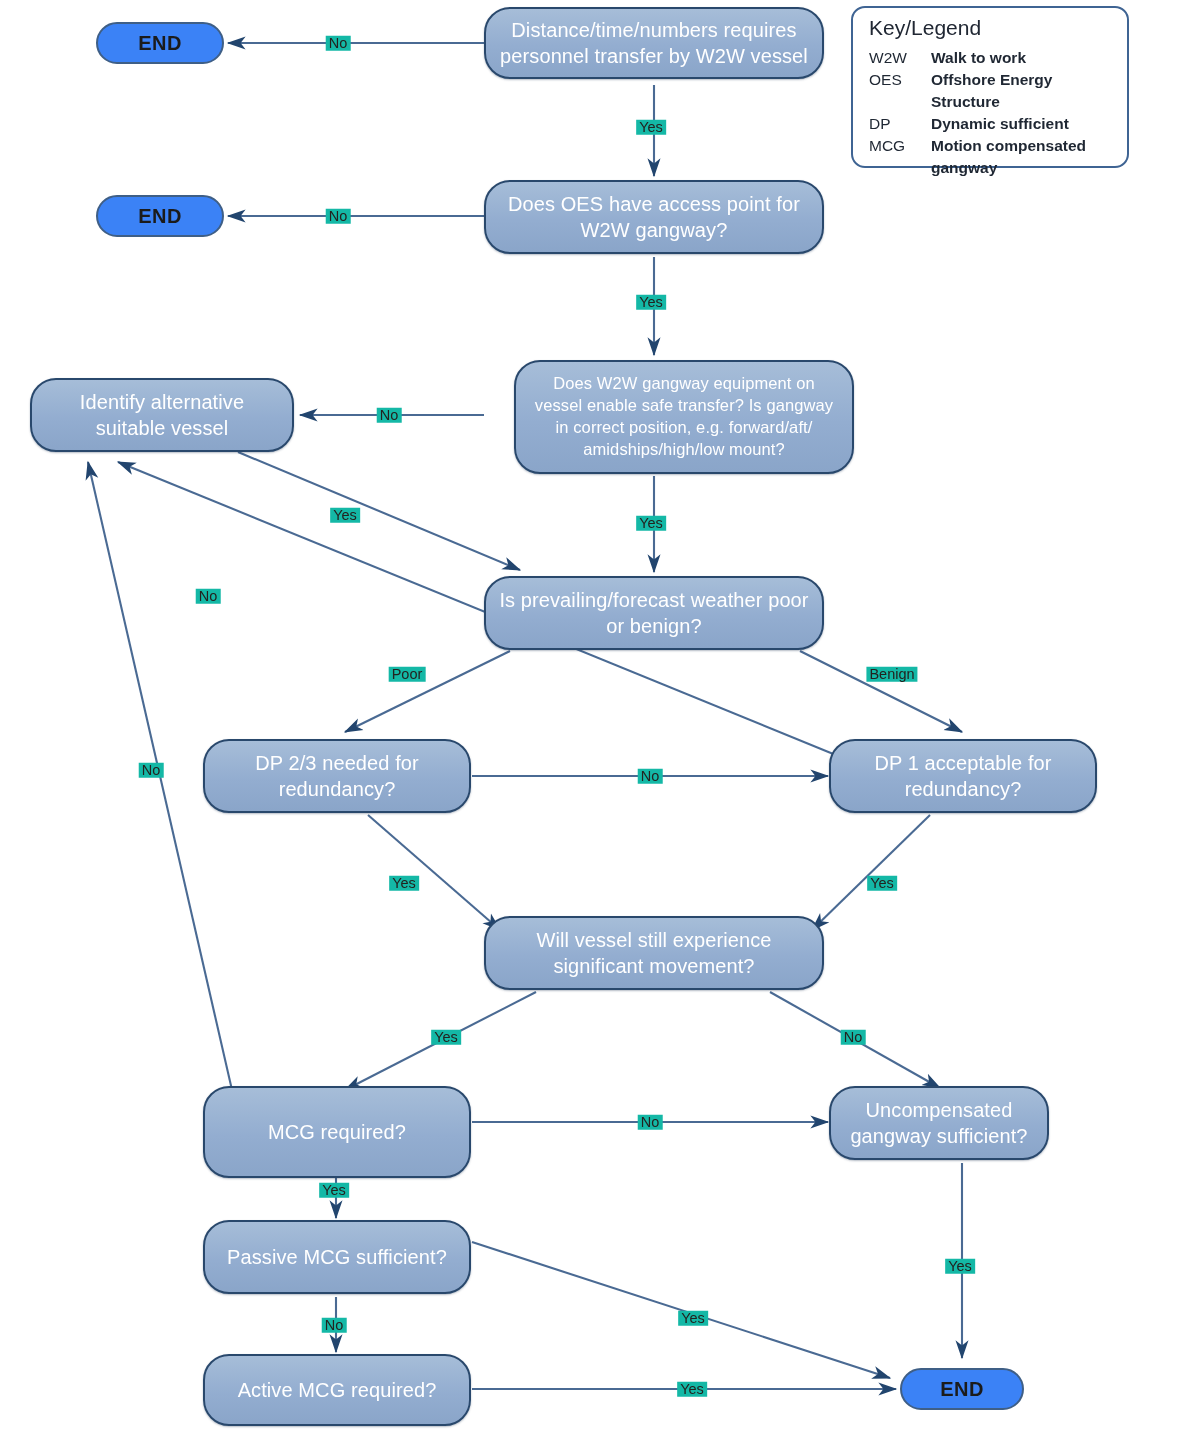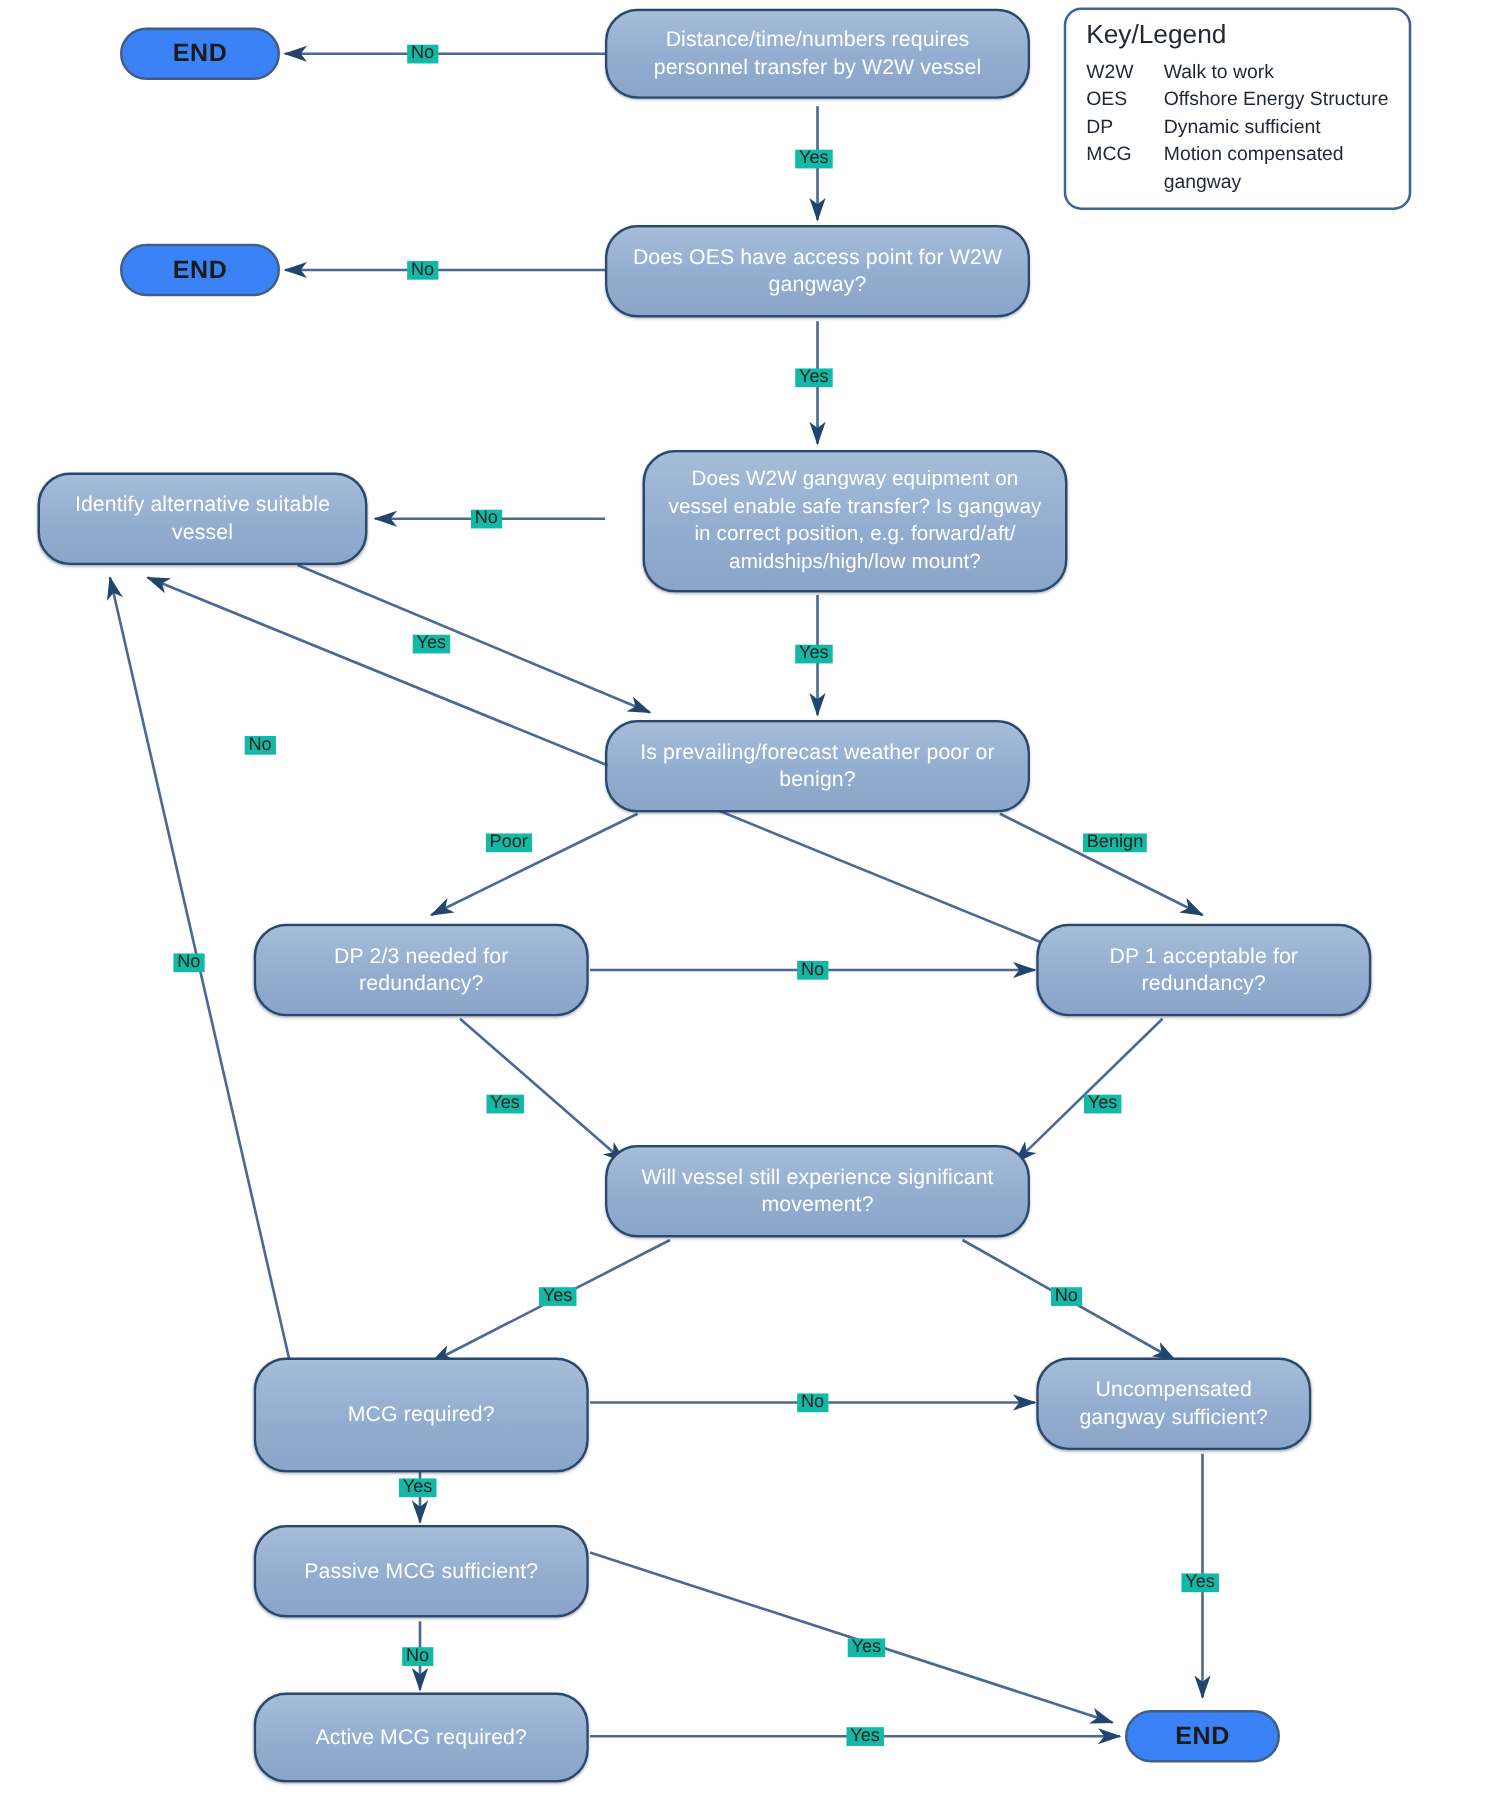--- a/index.html
+++ b/index.html
@@ -7,42 +7,42 @@
   #canvas{position:relative;width:1200px;height:1449px;background:#ffffff;overflow:hidden;}
   #edges{position:absolute;left:0;top:0;width:1200px;height:1449px;}
   .node{
     position:absolute;
     box-sizing:border-box;
     display:flex;align-items:center;justify-content:center;text-align:center;
     border:2px solid #29486c;
     border-radius:26px;
     background:linear-gradient(180deg,#a6bdd8 0%, #93add0 55%, #8aa5c9 100%);
     color:#ffffff;
-    font-size:17px;
+    font-size:20px;
     line-height:1.32;
     padding:4px 12px;
     box-shadow:0 1px 2px rgba(40,60,90,.35);
     letter-spacing:.1px;
   }
   .node.small{font-size:16.5px;margin-left:30px;}
   .node.end{
     background:#3b82f6;color:#1b1b1b;border:2px solid #3f5f86;border-radius:30px;
     font-size:20px;font-weight:600;letter-spacing:.5px;
     box-shadow:none;
   }
   .legend{
     position:absolute;box-sizing:border-box;
     border:2px solid #3f6493;border-radius:14px;background:#ffffff;
     color:#1f2733;
     padding:8px 14px 10px 16px;
   }
   .legend-title{font-size:21px;margin-bottom:7px;color:#202733;}
   .legend-row{display:flex;font-size:15.5px;line-height:1.42;}
   .legend-abbr{width:62px;flex:0 0 62px;}
-  .legend-def{flex:1;}
+  .legend-def{flex:1;font-weight:bold;}
   .edge-label{
     position:absolute;
     font-size:14.5px;
     color:#23221f;
     background:#14b8a6;
     padding:0 3px;
     transform:translate(-50%,-50%);
     white-space:nowrap;
     line-height:1;
   }

